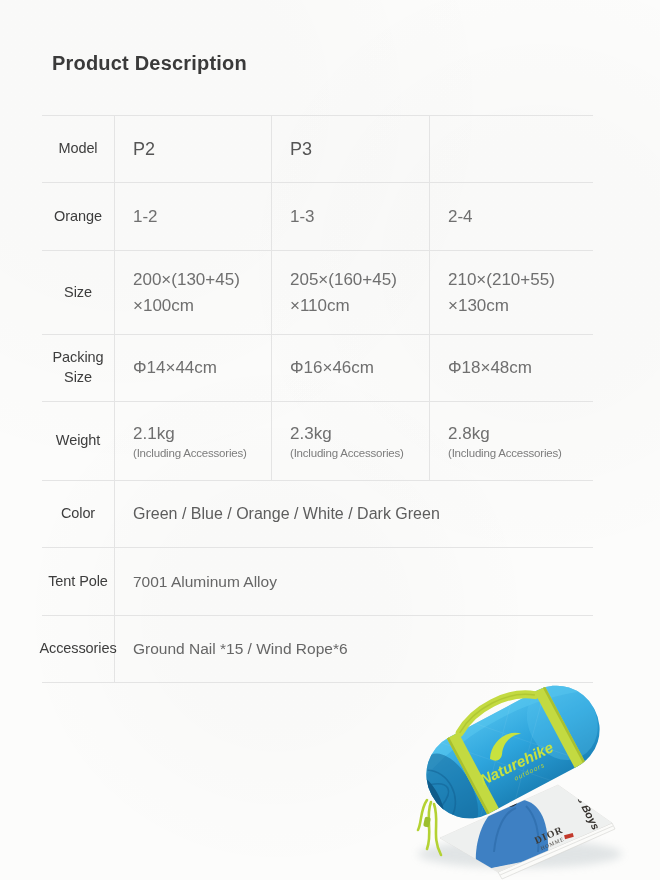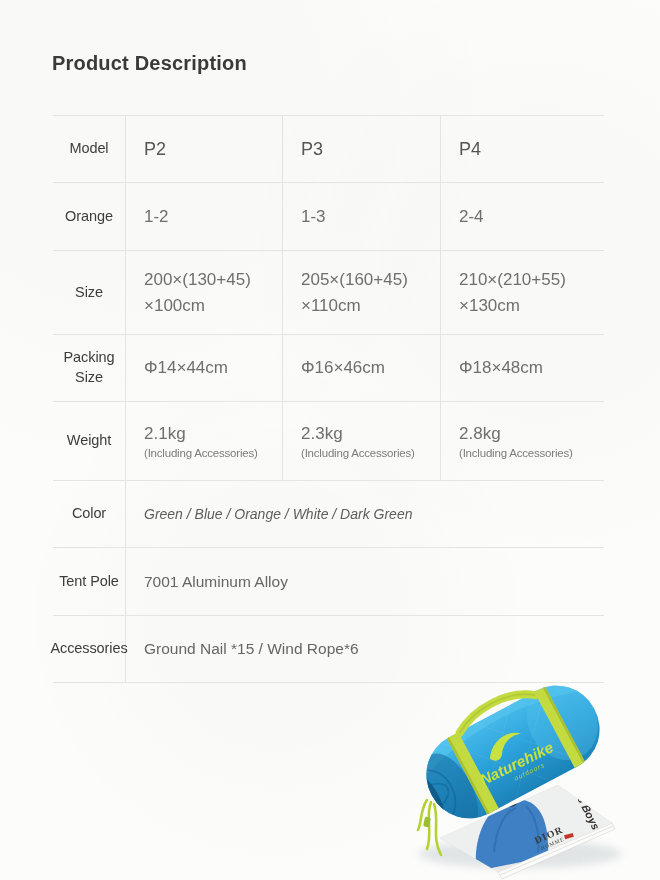--- a/index.html
+++ b/index.html
@@ -11,21 +11,21 @@
       radial-gradient(circle at 78% 30%, rgba(0,0,0,0.012) 0 16%, transparent 38%),
       radial-gradient(circle at 40% 70%, rgba(0,0,0,0.010) 0 15%, transparent 36%);
     font-family:"Liberation Sans", sans-serif;
     padding-left:32px;
   }
   .page-title{
     position:absolute;left:52px;top:52px;margin:0;
     font-size:20px;font-weight:700;letter-spacing:.2px;color:var(--title-text,#3a3a3a);
   }
   .spec-table{
-    position:absolute;left:53px;top:115px;width:551px;
+    position:absolute;left:42px;top:115px;width:551px;
     border-top:1px solid var(--border,#e4e4e4);
   }
   .t-row{display:flex;height:66px;border-bottom:1px solid var(--border,#e4e4e4);}
   .t-row:nth-child(2){height:67px}
   .t-row:nth-child(3){height:83px}
   .t-row:nth-child(5){height:78px}
   .t-row:nth-child(7){height:67px}
   .t-label{
     flex:0 0 72px;width:72px;border-right:1px solid var(--border,#e4e4e4);
     display:flex;align-items:center;justify-content:center;
@@ -41,21 +41,21 @@
   }
   .three-row .t-cell{border-right:1px solid var(--border,#e4e4e4);}
   .three-row .t-cell:nth-child(2){flex:0 0 157px;}
   .three-row .t-cell:nth-child(3){flex:0 0 158px;}
   .three-row .t-cell:nth-child(4){flex:1;border-right:none;}
   .t-row:nth-child(1) .t-cell{font-size:18px;color:#555;}
   .t-cell .line{line-height:26px;}
   .t-cell .main{line-height:20px;}
   .t-cell .sub{font-size:11.5px;color:#7c7c7c;margin-top:3px;letter-spacing:-.2px;}
   .span-row .t-cell{flex:1;font-size:15.5px;color:#666;}
-  .span-row.small-row .t-cell{font-size:14px;color:#5d5d5d;font-style:italic;}
+  .span-row.small-row .t-cell{font-size:16px;color:#5d5d5d;}
   .photo{position:absolute;left:398px;top:652px;width:262px;height:228px;}
   .brand-text{font-weight:700;font-style:italic;font-size:15px;letter-spacing:.2px;}
   .brand-sub{font-style:italic;font-size:6.5px;letter-spacing:1px;}
   .mag-title{font-family:"Liberation Serif",serif;font-size:10px;font-weight:700;letter-spacing:1px;}
   .mag-sub{font-family:"Liberation Serif",serif;font-size:5.5px;letter-spacing:.8px;}
   .mag-script{font-style:italic;font-size:11px;font-weight:700;}
 </style>
 </head>
 <body>
 
@@ -63,21 +63,20 @@
 
   <h1 class="page-title">Product Description</h1>
 
   <div class="spec-table">
       <div class="t-row three-row">
         <div class="t-label">
           <span>Model</span>
         </div>
         <div class="t-cell">P2</div>
         <div class="t-cell">P3</div>
-        <div class="t-cell">P4</div>
       </div>
       <div class="t-row three-row">
         <div class="t-label">
           <span>Orange</span>
         </div>
         <div class="t-cell">1-2</div>
         <div class="t-cell">1-3</div>
         <div class="t-cell">2-4</div>
       </div>
       <div class="t-row three-row">

